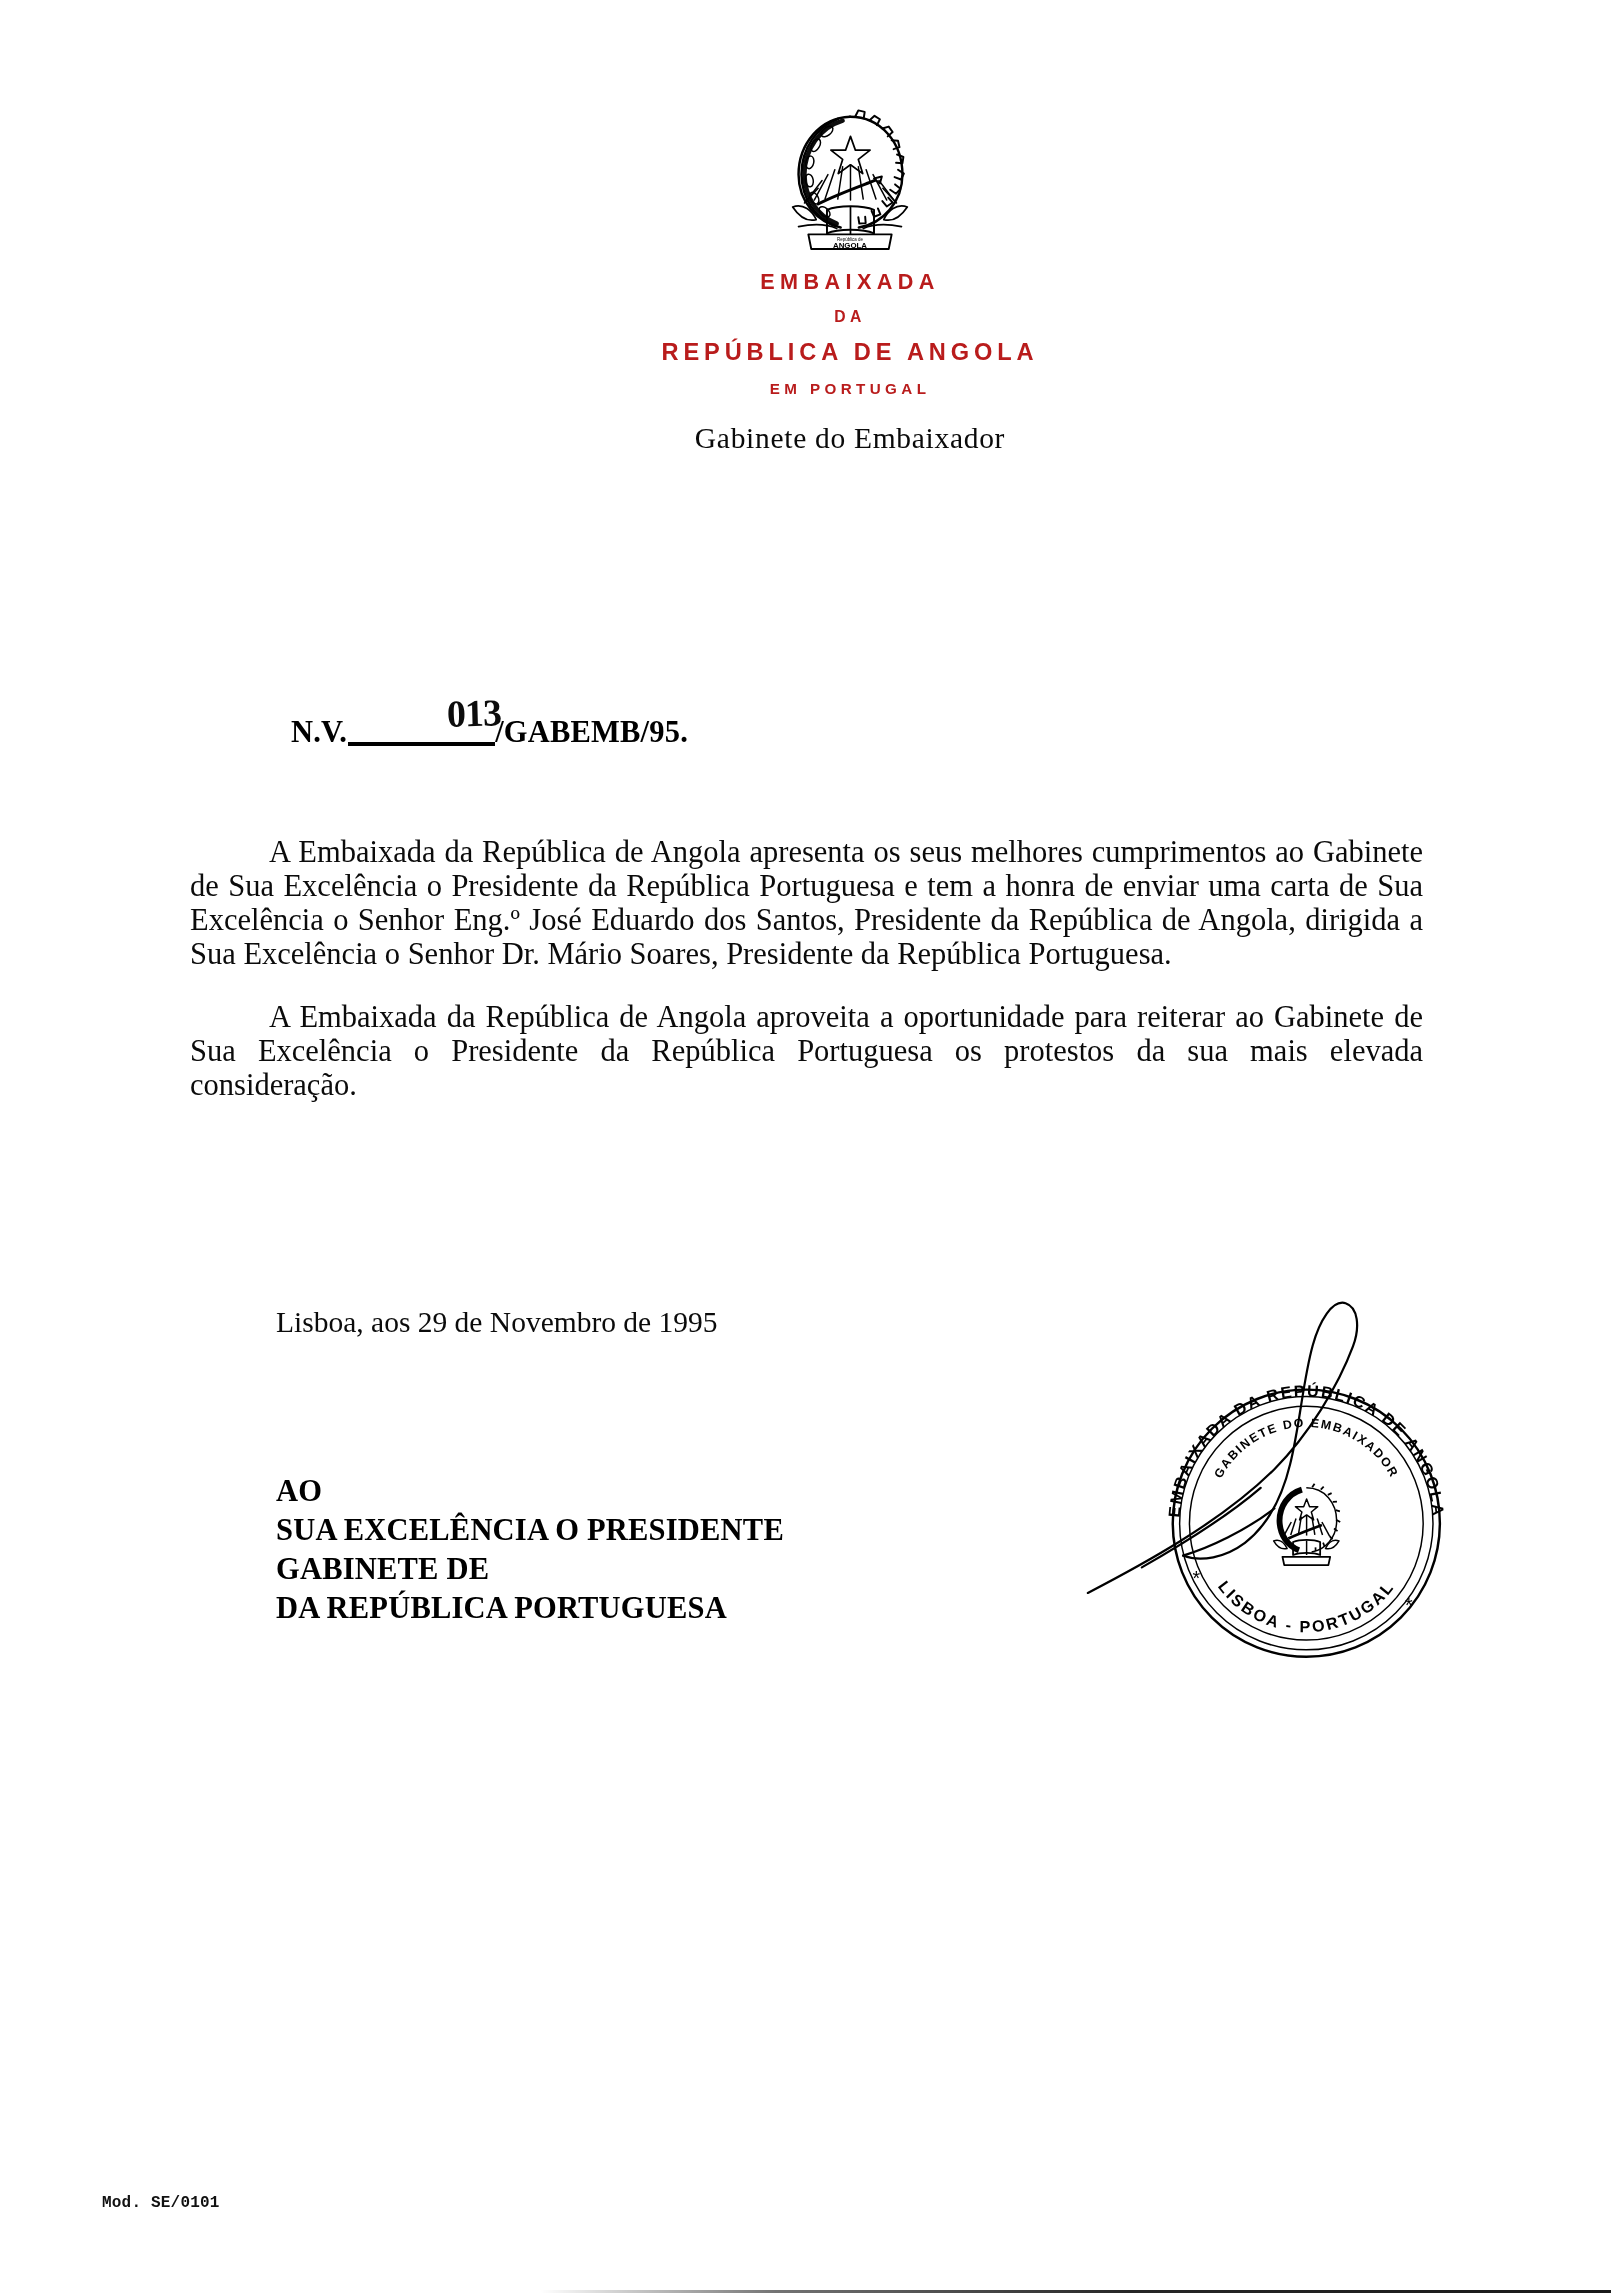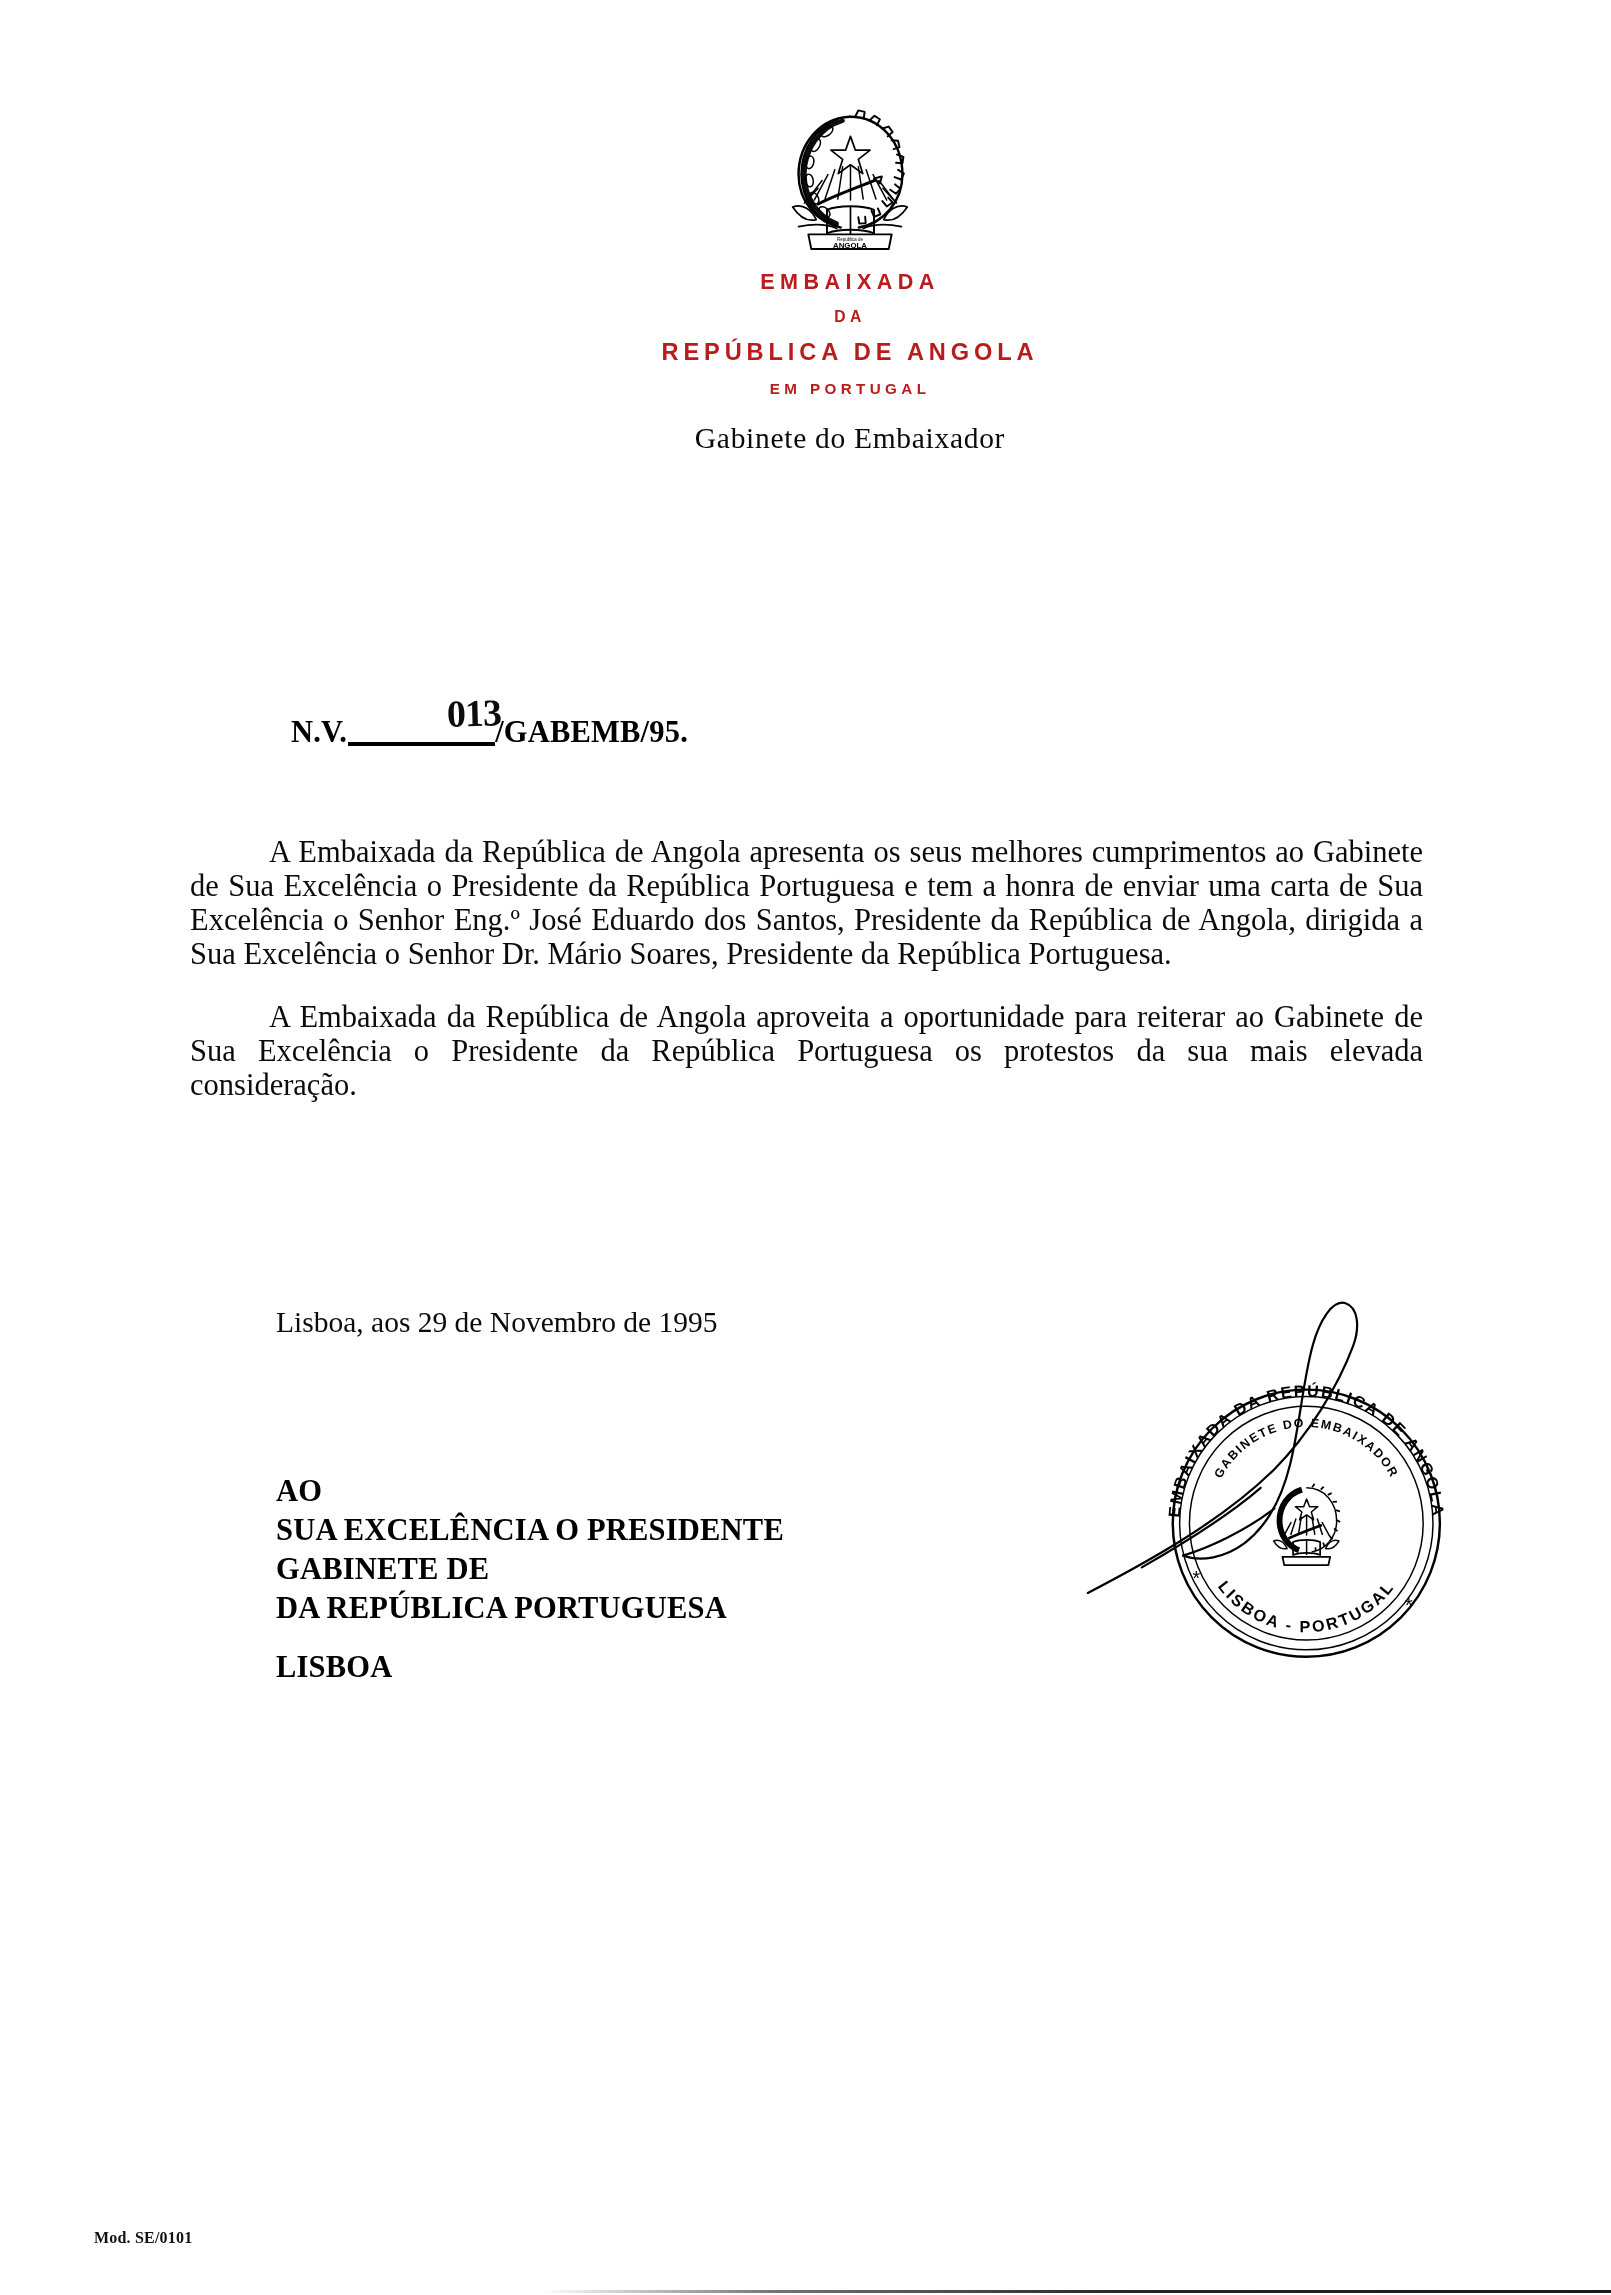--- a/index.html
+++ b/index.html
@@ -156,28 +156,27 @@
     top: 1292px;
     width: 491px;
     height: 482px;
     pointer-events: none;
   }
   .seal-wrap svg { display: block; }
 
   
   .footer-code {
     position: absolute;
-    left: 94px;
+    left: 102px;
     top: 2194px;
-    font-family: Liberation Serif, serif;
+    font-family: Liberation Mono, monospace;
     font-size: 16px;
     font-weight: bold;
     letter-spacing: 0.2px;
     color: #111;
-    margin-top: 35px;
   }
 
   
   .scan-edge {
     position: absolute;
     left: 540px;
     bottom: 2px;
     width: 1071px;
     height: 3.4px;
     background: linear-gradient(90deg, rgba(0,0,0,0) 0%, rgba(0,0,0,.55) 22%, rgba(0,0,0,.85) 55%, rgba(0,0,0,.9) 100%);
@@ -272,21 +271,20 @@
   </div>
 
   <div class="dateline">Lisboa, aos 29 de Novembro de 1995</div>
 
   <div class="addressee">
     <div>AO</div>
     <div>SUA EXCELÊNCIA O PRESIDENTE</div>
     <div>GABINETE DE</div>
     <div>DA REPÚBLICA PORTUGUESA</div>
     <div class="spacer"></div>
-    <div>LISBOA</div>
   </div>
 
   <div class="seal-wrap">
     <svg width="491" height="482" viewBox="0 0 1000 980">
       <defs>
         <path id="arcOuter" d="M 465 470 m -258 0 a 258 258 0 1 1 516 0"></path>
         <path id="arcInner" d="M 465 470 m -196 0 a 196 196 0 0 1 392 0"></path>
         <path id="arcBottom" d="M 465 470 m -222 0 a 222 222 0 0 0 444 0"></path>
       </defs>
 

